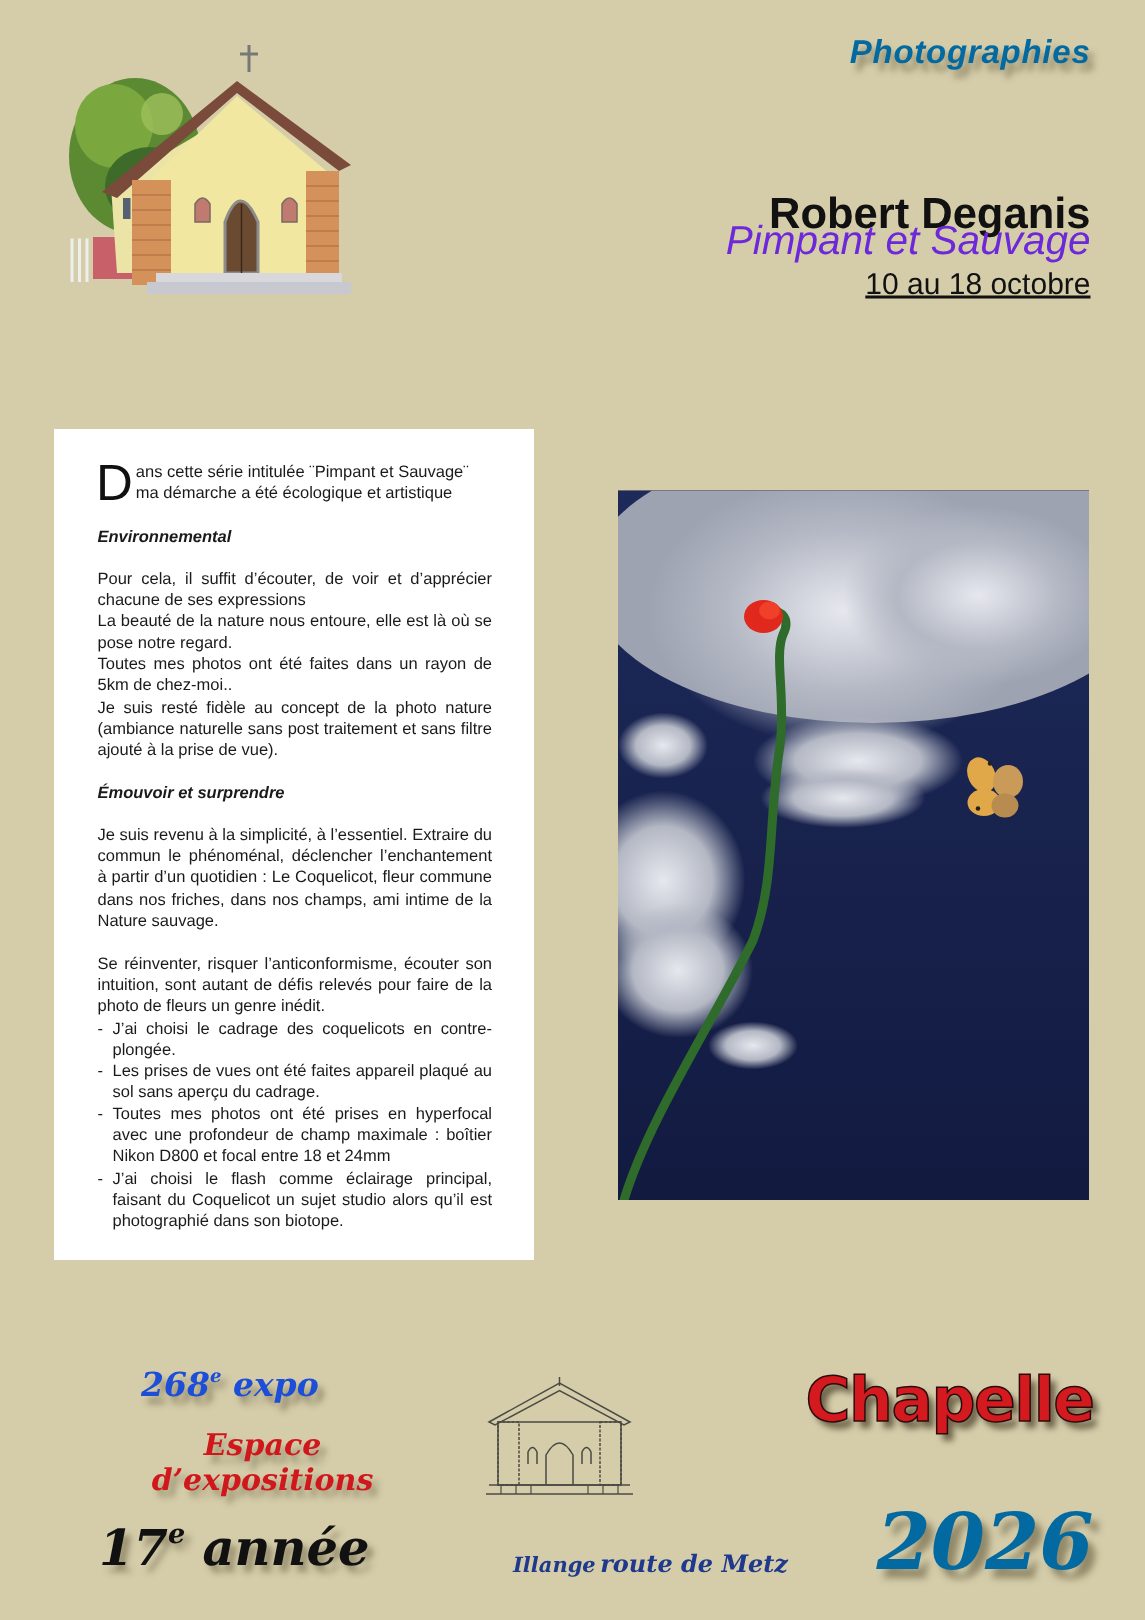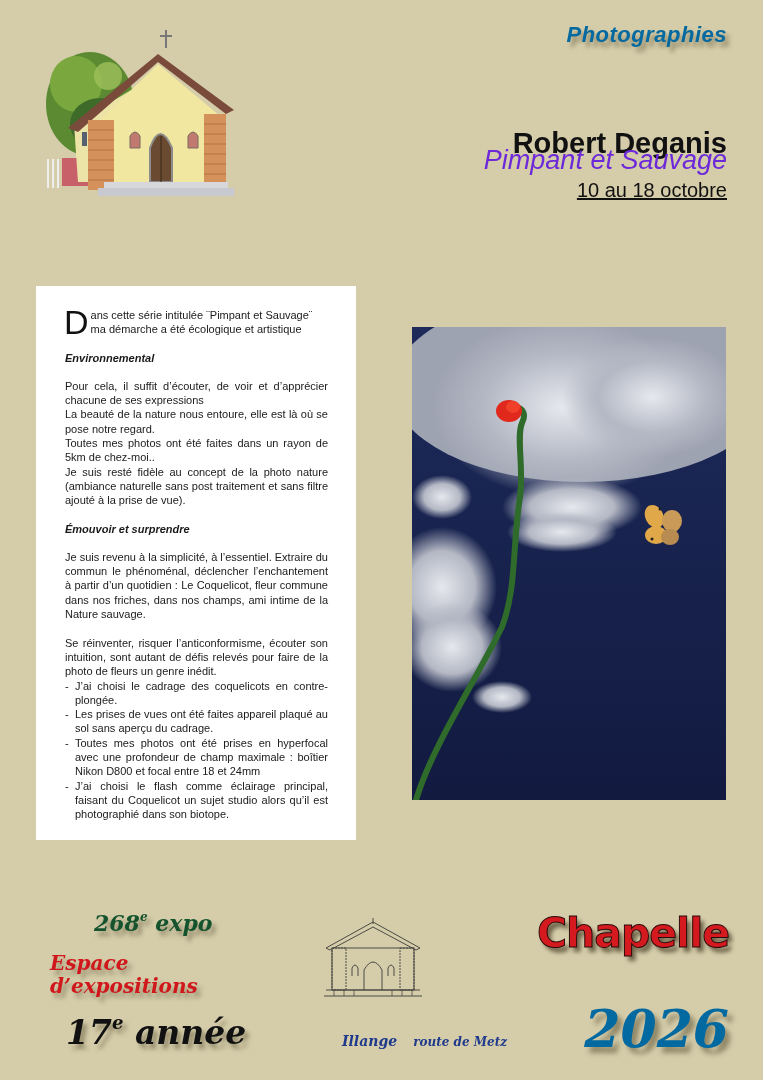--- a/index.html
+++ b/index.html
@@ -65,43 +65,43 @@
   .photo {
     left: 412px; top: 327px; width: 314px; height: 473px;
     overflow: hidden;
     background: #141d45;
   }
 
   
   .expo {
     left: 94px; top: 910px;
     font-family: "DejaVu Serif", serif; font-style: italic; font-weight: bold;
-    font-size: 22px; color: #14532d;
+    font-size: 22px; color: #1d4ed8;
     text-shadow: 4px 5px 4px rgba(90,80,50,0.5);
   }
   .expo sup, .year sup { font-size: 0.55em; vertical-align: 0.8em; }
   .space {
     left: 50px; width: 250px; top: 952px;
     font-family: "DejaVu Serif", serif; font-style: italic; font-weight: bold;
-    font-size: 20px; color: #d0171c; text-align: left; line-height: 23px;
+    font-size: 20px; color: #d0171c; text-align: center; line-height: 23px;
     text-shadow: 4px 5px 4px rgba(90,80,50,0.45);
   }
   .year {
     left: 66px; top: 1012px;
     font-family: "DejaVu Serif", serif; font-style: italic; font-weight: bold;
     font-size: 33px; color: #111;
     text-shadow: 4px 5px 4px rgba(90,80,50,0.5);
   }
   .chapel-sketch { left: 320px; top: 918px; width: 106px; height: 82px; }
   .location {
     left: 342px; top: 1033px;
     font-family: "DejaVu Serif", serif; font-style: italic; font-weight: bold;
     font-size: 14px; color: #1f3a8c;
   }
-  .location .small { font-size: 12px; margin-left: 16px; }
+  .location .small { font-size: 16px; margin-left: 3px; }
   .venue {
     right: 34px; top: 914px; 
     font-family: "DejaVu Sans", sans-serif; font-weight: bold;
     font-size: 41px; line-height: 39px; color: #d41a1f;
     letter-spacing: -1px;
     -webkit-text-stroke: 1px #2a0a0a;
     text-shadow: 4px 5px 4px rgba(40,30,10,0.6);
   }
   .edition-year {
     right: 34px; top: 998px;

